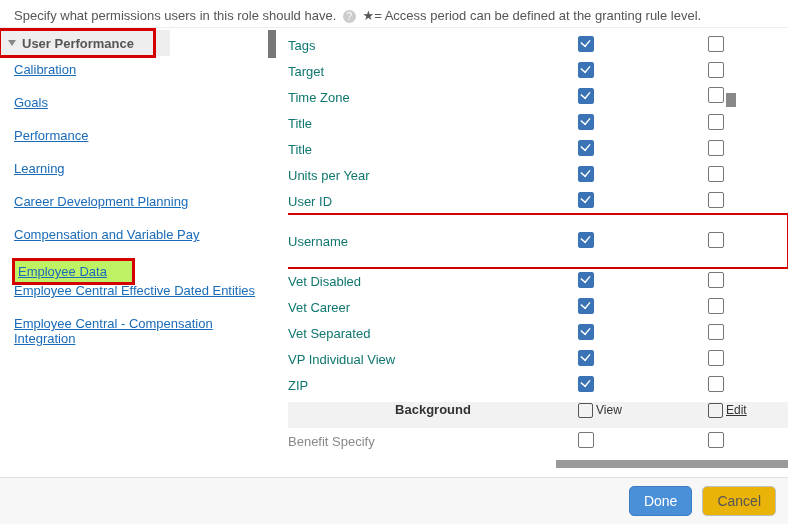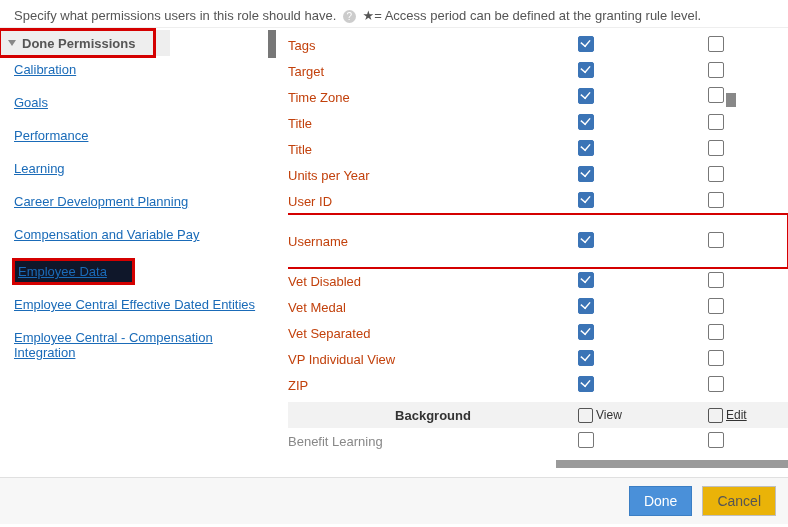--- a/index.html
+++ b/index.html
@@ -6,63 +6,63 @@
   .page{width:788px;height:524px;position:relative;overflow:hidden}
   .instr{padding:8px 14px 4px 14px;color:#555;font-size:13px}
   .instr .help{display:inline-block;width:13px;height:13px;border-radius:50%;background:#ccc;color:#fff;font-size:10px;line-height:13px;text-align:center;margin:0 3px}
   .body{display:flex;height:440px;border-top:1px solid #eee}
   .side{width:270px;position:relative;padding-top:2px}
   .side-header{display:flex;align-items:center;background:#eee;height:26px;padding:0 8px;font-weight:bold;color:#555;font-size:13px}
   .side-header .tri{display:inline-block;width:0;height:0;border-left:4px solid transparent;border-right:4px solid transparent;border-top:6px solid #888;margin-right:6px}
   .side-list{padding:6px 0 0 14px}
   .side-item{margin:0 0 18px 0}
   .side-item a{color:#1a6bb8;text-decoration:underline;font-size:13px}
-  .side-item.sel{background:#0f172a;display:inline-block;padding:4px 26px 4px 4px;margin-bottom:14px}
+  .side-item.sel{background:#bef264;display:inline-block;padding:4px 26px 4px 4px;margin-bottom:0}
   .side-scroll{position:absolute;right:-6px;top:2px;width:8px;height:28px;background:#777}
   .hl-red{outline:3px solid #d40000;outline-offset:-1px}
   .main{flex:1;position:relative;padding:4px 0 0 18px}
   .perm-scroll-wrap{height:420px;overflow:hidden;position:relative}
   .row{display:flex;align-items:center;height:26px}
-  .row .lbl{flex:0 0 290px;color:#c2410c;font-size:13px}
+  .row .lbl{flex:0 0 290px;color:#0f766e;font-size:13px}
   .cb{appearance:none;-webkit-appearance:none;width:14px;height:14px;border:1px solid #777;border-radius:2px;background:#fff;position:relative;display:inline-block}
   .cb.checked{background:#3b74b6;border-color:#3b74b6}
   .cb.checked::after{content:"";position:absolute;left:2px;top:-1px;width:7px;height:10px;border:solid #fff;border-width:0 2px 2px 0;transform:rotate(40deg) scale(.7)}
   .col1{flex:0 0 130px;text-align:left}
   .col2{flex:0 0 40px;text-align:left}
   .row.hl{outline:2px solid #d40000;outline-offset:-1px;padding:14px 4px;margin-left:-4px}
   .tz-extra{display:inline-block;width:10px;height:14px;background:#888;margin-left:2px;vertical-align:middle}
-  .section-row{display:flex;align-items:center;height:26px;background:#f2f2f2;margin-top:4px}
+  .section-row{display:flex;align-items:flex-start;height:26px;background:#f2f2f2;margin-top:4px}
   .section-row .slabel{flex:0 0 290px;font-weight:bold;text-align:center;color:#333}
   .section-row .chklbl{font-size:12px;color:#333}
   .section-row .mini{width:13px;height:13px;border:1px solid #555;display:inline-block;vertical-align:middle;margin-right:3px;border-radius:2px}
   .bottom-scroll{position:absolute;left:286px;right:40px;bottom:0;height:8px;background:#e6e6e6}
   .bottom-scroll .thumb{position:absolute;left:0;top:0;height:8px;width:350px;background:#9a9a9a}
   .footer{position:absolute;left:0;right:0;bottom:0;height:46px;background:#f7f7f7;border-top:1px solid #e0e0e0;display:flex;justify-content:flex-end;align-items:center;padding-right:12px;gap:10px}
-  .btn{height:30px;padding:0 14px;font-size:14px;border-radius:0;cursor:pointer}
+  .btn{height:30px;padding:0 14px;font-size:14px;border-radius:5px;cursor:pointer}
   .btn-primary{background:#4a90d9;border:1px solid #3b7ec4;color:#fff}
   .btn-secondary{background:#eab308;border:1px solid #bfbfbf;color:#555}
   .side-header-box{position:relative;display:inline-block;width:154px}
   .side-header-box .side-header{width:100%}
 </style>
 </head>
 <body>
 <div class="page">
 
 <div class="instr">
   <span>Specify what permissions users in this role should have.</span>
   <span class="help">?</span>
   <span>★= Access period can be defined at the granting rule level.</span>
 </div>
 
 <div class="body">
   <div class="side">
     <div class="side-header-box hl-red">
       <div class="side-header">
         <span class="tri"></span>
-        <span>Done Permissions</span>
+        <span>User Performance</span>
       </div>
     </div>
     <span class="side-scroll"></span>
     <div class="side-list" id="side-list"><div class="side-item"><a href="#">Calibration</a></div><div class="side-item"><a href="#">Goals</a></div><div class="side-item"><a href="#">Performance</a></div><div class="side-item"><a href="#">Learning</a></div><div class="side-item"><a href="#">Career Development Planning</a></div><div class="side-item"><a href="#">Compensation and Variable Pay</a></div><div class="side-item sel hl-red"><a href="#">Employee Data</a></div><div class="side-item"><a href="#">Employee Central Effective Dated Entities</a></div><div class="side-item"><a href="#">Employee Central - Compensation Integration</a></div></div>
   </div>
 
   <div class="main">
     <div class="perm-scroll-wrap" id="perm-list">
           <div class="row">
             <div class="lbl">Tags</div>
@@ -103,21 +103,21 @@
             <div class="lbl">Username</div>
             <div class="col1"><span class="cb checked"></span></div>
             <div class="col2"><span class="cb"></span></div>
           </div>
           <div class="row">
             <div class="lbl">Vet Disabled</div>
             <div class="col1"><span class="cb checked"></span></div>
             <div class="col2"><span class="cb"></span></div>
           </div>
           <div class="row">
-            <div class="lbl">Vet Medal</div>
+            <div class="lbl">Vet Career</div>
             <div class="col1"><span class="cb checked"></span></div>
             <div class="col2"><span class="cb"></span></div>
           </div>
           <div class="row">
             <div class="lbl">Vet Separated</div>
             <div class="col1"><span class="cb checked"></span></div>
             <div class="col2"><span class="cb"></span></div>
           </div>
           <div class="row">
             <div class="lbl">VP Individual View</div>
@@ -128,21 +128,21 @@
             <div class="lbl">ZIP</div>
             <div class="col1"><span class="cb checked"></span></div>
             <div class="col2"><span class="cb"></span></div>
           </div>
           <div class="section-row">
             <div class="slabel">Background</div>
             <div class="col1"><span class="mini"></span><span class="chklbl">View</span></div>
             <div class="col2" style="flex: 0 0 60px; text-decoration: underline;"><span class="mini"></span><span class="chklbl">Edit</span></div>
           </div>
           <div class="row">
-            <div class="lbl" style="color: rgb(136, 136, 136);">Benefit Learning</div>
+            <div class="lbl" style="color: rgb(136, 136, 136);">Benefit Specify</div>
             <div class="col1"><span class="cb"></span></div>
             <div class="col2"><span class="cb"></span></div>
           </div>
         </div>
     <div class="bottom-scroll">
       <div class="thumb"></div>
     </div>
   </div>
 </div>
 

